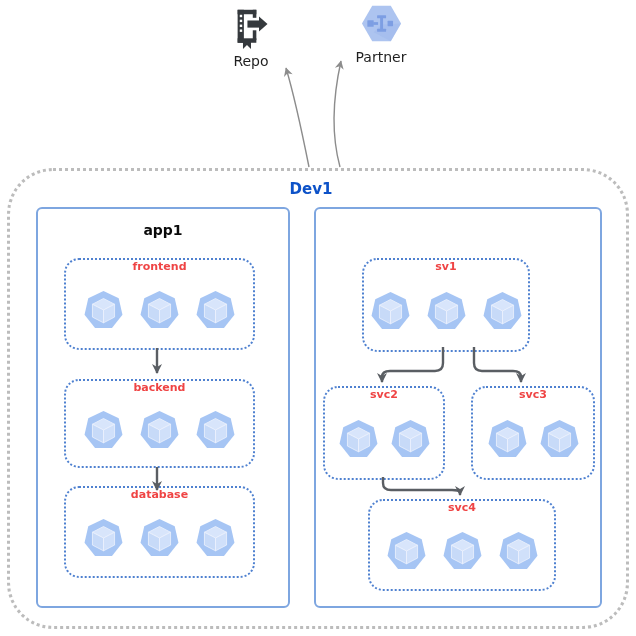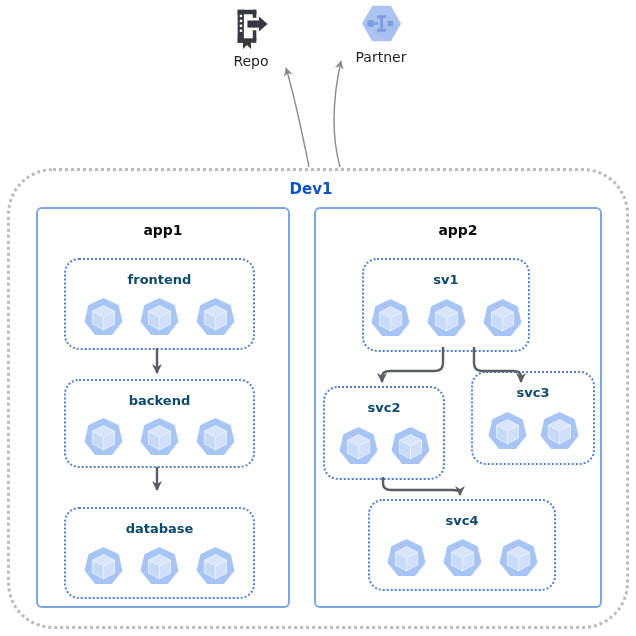--- a/index.html
+++ b/index.html
@@ -30,33 +30,33 @@
   }
   #app1-box{left:26px;top:36px;width:250px;height:397px;}
   #app2-box{left:304px;top:36px;width:284px;height:397px;}
   .app-title{text-align:center;margin-top:13px;font-size:14px;font-weight:bold;color:#0a0a0a;}
 
   
   .svc-box{
     position:absolute;border:2px dotted #4f81d0;border-radius:15px;
     display:flex;flex-direction:column;align-items:center;
   }
-  .svc-title{margin-top:12px;font-size:13px;font-weight:bold;color:#0c4a6e;}
+  .svc-title{margin-top:0;font-size:11px;font-weight:bold;color:#ef4444;}
   .pods{flex:1;display:flex;align-items:center;justify-content:center;column-gap:15px;}
   .pods.tight{column-gap:11px;}
   .pods svg{display:block;}
 
   
   #frontend-box{left:26px;top:49px;width:187px;height:88px;}
   #backend-box {left:26px;top:170px;width:187px;height:85px;align-items:center;}
-  #database-box{left:26px;top:298px;width:187px;height:88px;}
+  #database-box{left:26px;top:277px;width:187px;height:88px;}
   
   #sv1-box {left:46px;top:49px;width:164px;height:90px;}
   #svc2-box{left:7px;top:177px;width:118px;height:90px;justify-content:center;}
-  #svc3-box{left:155px;top:162px;width:120px;height:90px;}
+  #svc3-box{left:155px;top:177px;width:120px;height:90px;}
   #svc4-box{left:52px;top:290px;width:184px;height:88px;}
 
   
   #edge-layer{position:absolute;left:0;top:0;width:636px;height:636px;pointer-events:none;}
 </style>
 </head>
 <body>
 
 <div class="ext-node" id="repo-node">
   <svg width="36" height="41" viewBox="0 0 40 46" aria-hidden="true">
@@ -172,21 +172,20 @@
     <polygon points="20,1 34.85,8.15 38.5,24.2 28.25,37.1 11.75,37.1 1.5,24.2 5.15,8.15" fill="#a6c5f4"></polygon>
     <polygon points="20,8.3 30.8,13.9 20,19.5 9.2,13.9" fill="#d8e5fb" stroke="#ecf2fd" stroke-width="0.8" stroke-linejoin="round"></polygon>
     <polygon points="9.2,13.9 20,19.5 20,32 9.2,26.4" fill="#c7daf8" stroke="#ecf2fd" stroke-width="0.8" stroke-linejoin="round"></polygon>
     <polygon points="30.8,13.9 30.8,26.4 20,32 20,19.5" fill="#d0e0fa" stroke="#ecf2fd" stroke-width="0.8" stroke-linejoin="round"></polygon>
   </svg>
 </div>
     </div>
   </div>
 
   <div class="app-box" id="app2-box">
-    <div class="app-title">app2</div>
     <div class="svc-box" id="sv1-box">
       <div class="svc-title">sv1</div>
       <div class="pods">
   <svg width="41" height="41" viewBox="0 0 40 40" aria-hidden="true">
     <polygon points="20,1 34.85,8.15 38.5,24.2 28.25,37.1 11.75,37.1 1.5,24.2 5.15,8.15" fill="#a6c5f4"></polygon>
     <polygon points="20,8.3 30.8,13.9 20,19.5 9.2,13.9" fill="#d8e5fb" stroke="#ecf2fd" stroke-width="0.8" stroke-linejoin="round"></polygon>
     <polygon points="9.2,13.9 20,19.5 20,32 9.2,26.4" fill="#c7daf8" stroke="#ecf2fd" stroke-width="0.8" stroke-linejoin="round"></polygon>
     <polygon points="30.8,13.9 30.8,26.4 20,32 20,19.5" fill="#d0e0fa" stroke="#ecf2fd" stroke-width="0.8" stroke-linejoin="round"></polygon>
   </svg>
 

